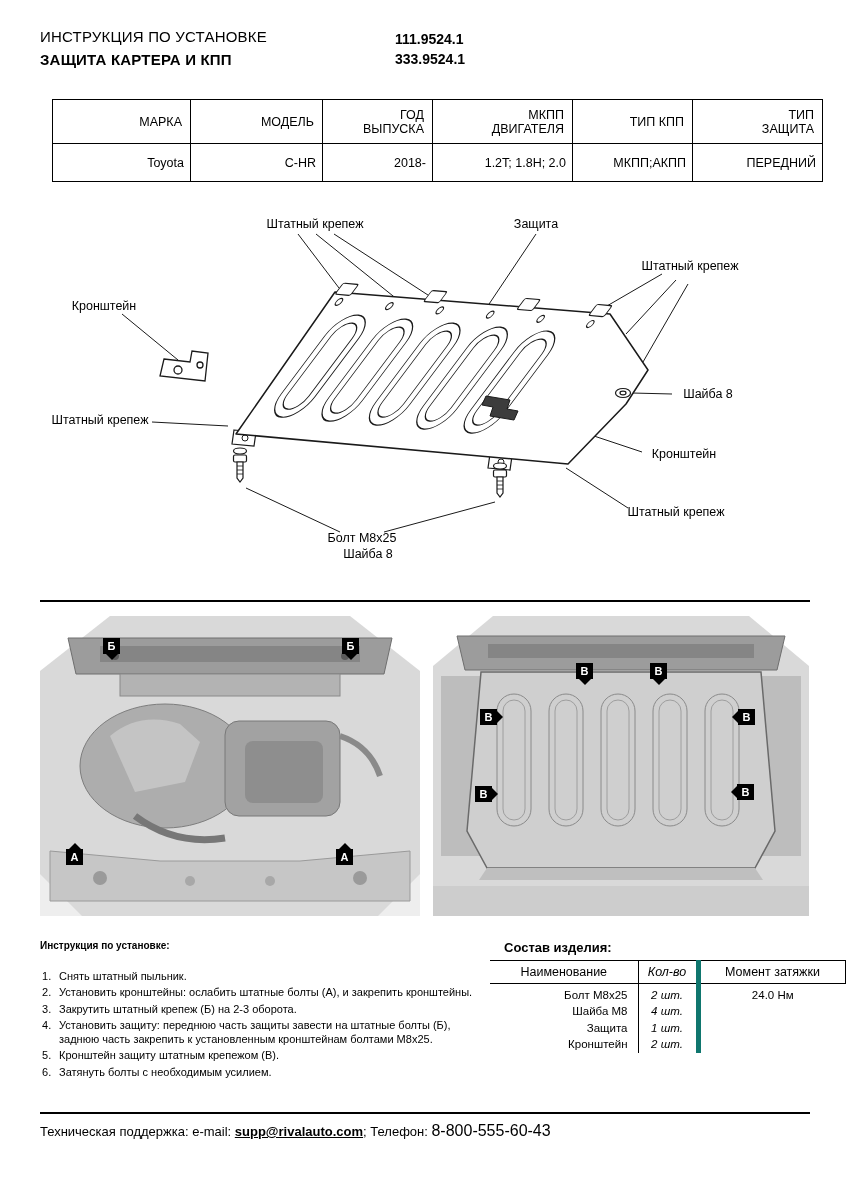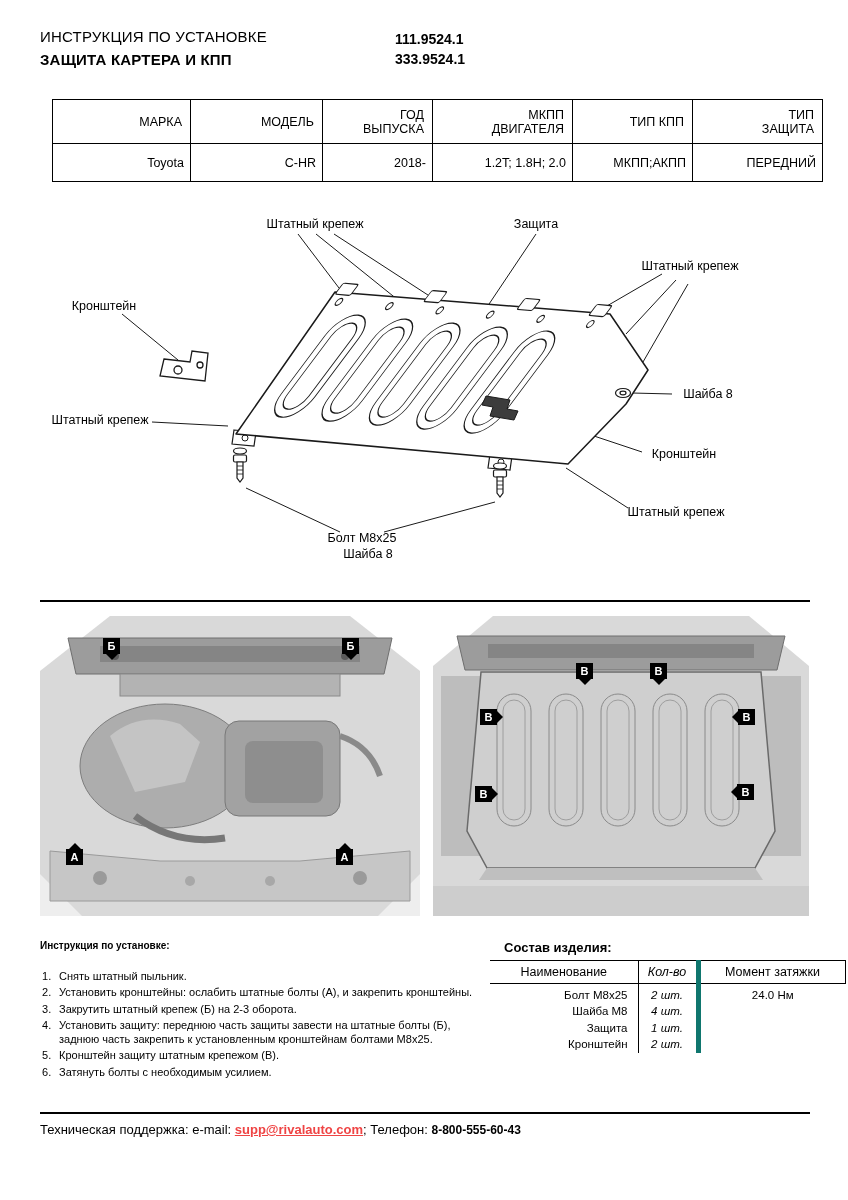--- a/index.html
+++ b/index.html
@@ -64,22 +64,22 @@
   .parts td.qty, .parts td.torque { text-align:center; }
   .parts tbody tr:first-child td { padding-top:4px; }
 
   
   .divider-photos { position:absolute; left:40px; top:600px; width:770px; border-top:2px solid #000; }
   .divider-footer { position:absolute; left:40px; top:1112px; width:770px; border-top:2px solid #000; }
 
   
   .footer { position:absolute; left:40px; top:1122px; width:770px; }
   .footer p { font-size:13px; margin-bottom:7px; }
-  .footer a { color:#ef4444; font-weight:bold; text-decoration:underline; cursor:pointer; }
-  .footer .phone { font-weight:bold; font-size:12px; }
+  .footer a { color:#000000; font-weight:bold; text-decoration:underline; cursor:pointer; }
+  .footer .phone { font-weight:normal; font-size:16px; }
 
   svg text { font-family:"Liberation Sans", sans-serif; }
 </style>
 </head>
 <body>
 
 <div class="page">
 
   <div class="header">
     <div class="doc-title">ИНСТРУКЦИЯ ПО УСТАНОВКЕ</div>

